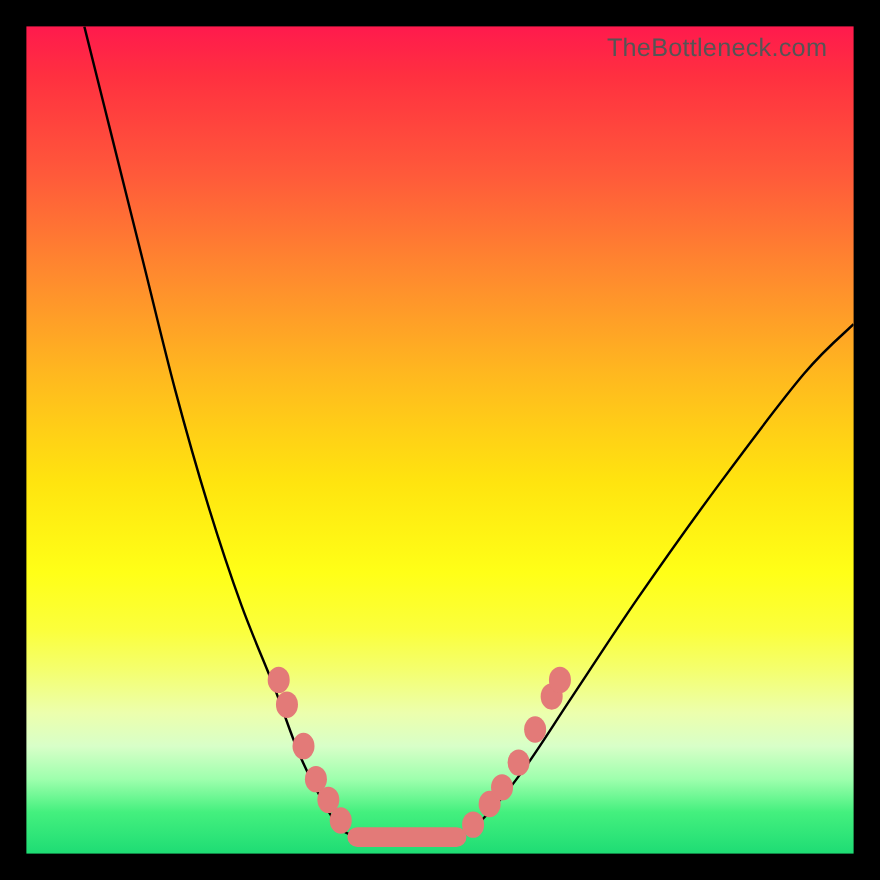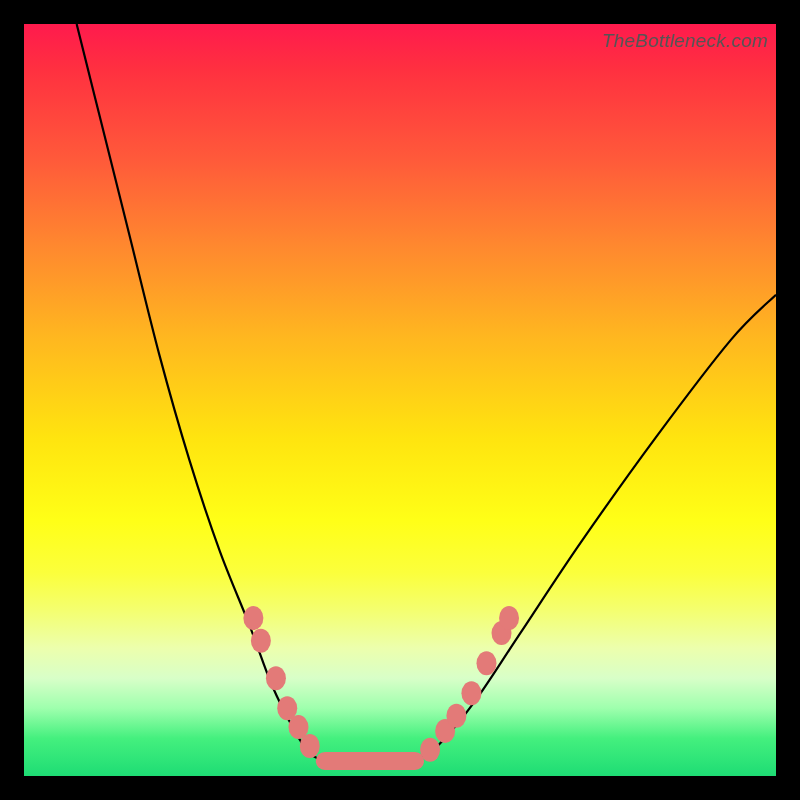--- a/index.html
+++ b/index.html
@@ -30,26 +30,25 @@
       #ecffad 83%,
       #d8ffc8 87%,
       #9effad 91%,
       #44f07e 95%,
       #1edc74 100%
     );
   }
   .watermark {
     position: absolute;
     top: 6px;
-    right: 8px;
+    right: 24px;
     color: #555;
-    font-size: 19px;
+    font-size: 23px;
     font-weight: 500;
     letter-spacing: 0.2px;
-    font-style: italic;
   }
   svg.overlay {
     position: absolute;
     left: 0;
     top: 0;
     width: 752px;
     height: 752px;
   }
   .curve {
     fill: none;

